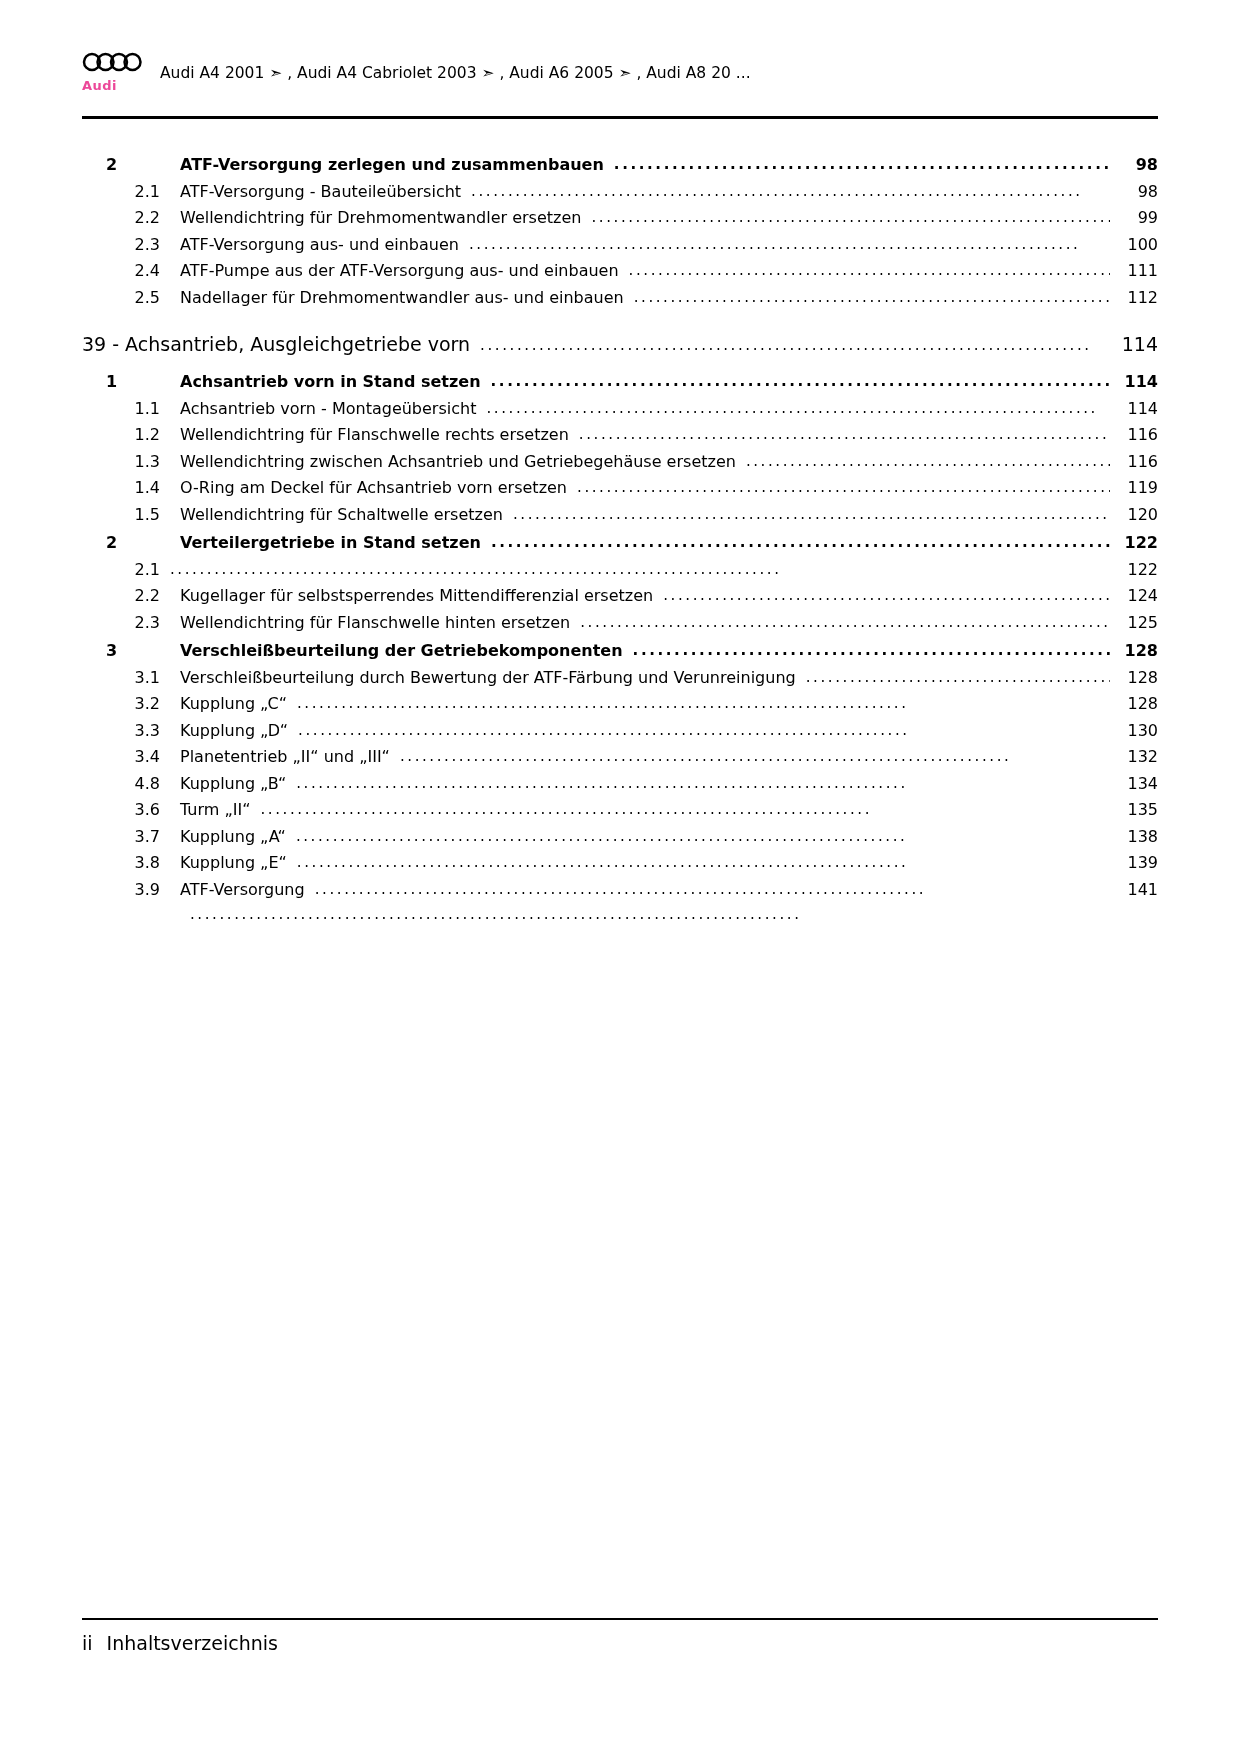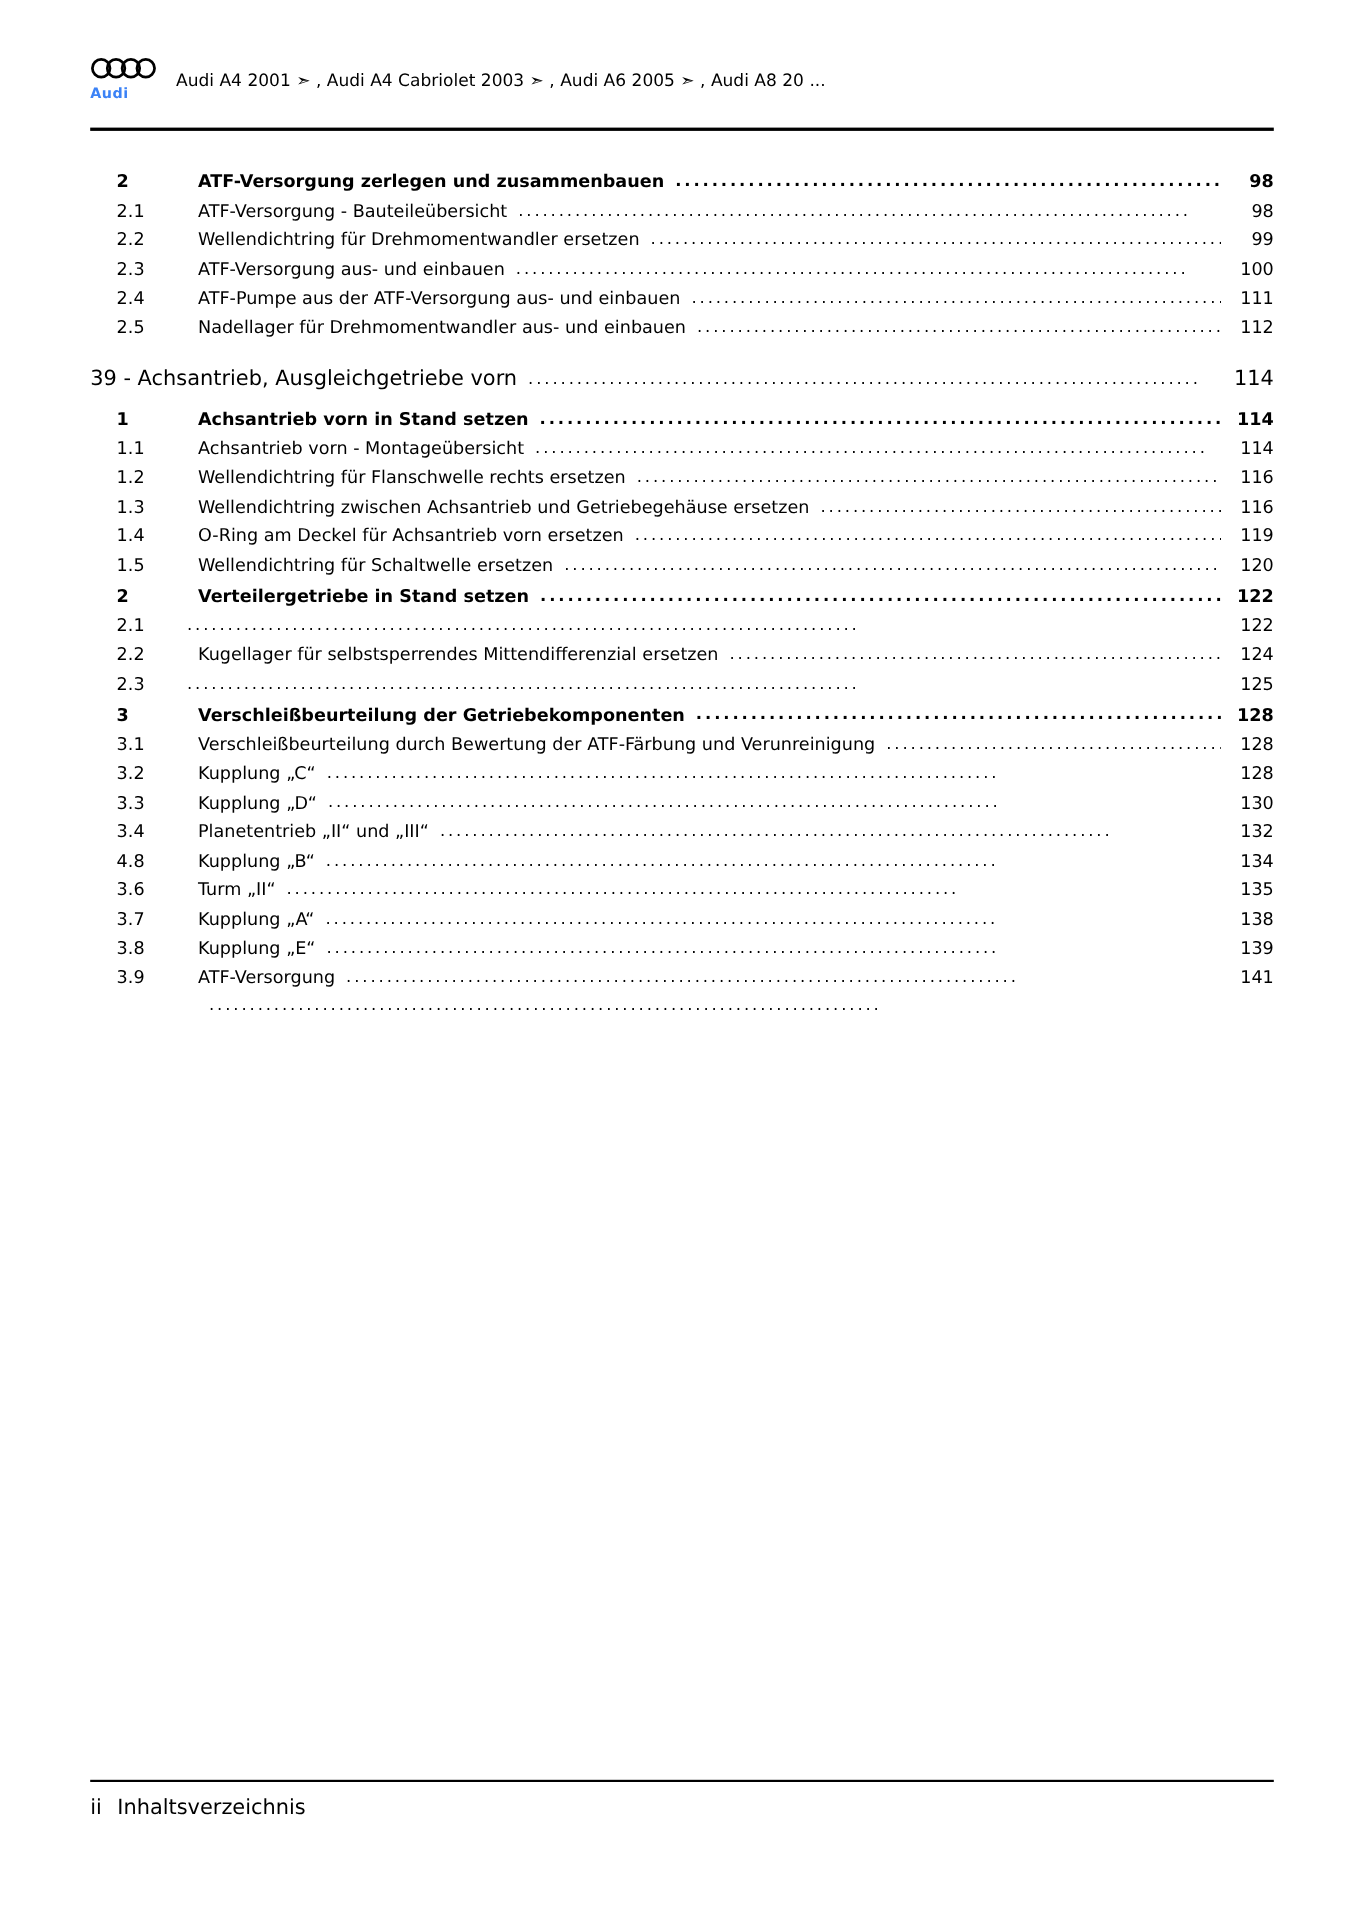--- a/index.html
+++ b/index.html
@@ -39,21 +39,21 @@
   }
   .rings {
     display: block;
   }
   .audi-word {
     font-family: "DejaVu Sans", sans-serif;
     font-weight: bold;
     font-size: 13px;
     letter-spacing: 0.5px;
     margin-top: 6px;
-    color: #3b82f6;
+    color: #ec4899;
   }
   .header-texts {
     flex: 1 1 auto;
     padding-left: 10px;
   }
   .header-line1 {
     font-size: 15.5px;
     line-height: 20px;
     color: #000;
     white-space: nowrap;
@@ -135,20 +135,21 @@
     width: 78px;
     padding-left: 24px;
     box-sizing: border-box;
   }
   .row.sec1 .title { padding-left: 20px; }
 
   .row.sec2 .num {
     width: 78px;
     padding-left: 24px;
     box-sizing: border-box;
+    text-align: right;
   }
   .row.sec2 .title { padding-left: 20px; }
 
   
   .footer-rule {
     position: absolute;
     left: 82px;
     top: 1618px;
     width: 1076px;
     height: 2px;
@@ -292,20 +293,21 @@
       <span class="pageno">122</span>
     </div>
     <div class="row sec2">
       <span class="num">2.2</span>
       <span class="title">Kugellager für selbstsperrendes Mittendifferenzial ersetzen</span>
       <span class="dots">...................................................................................</span>
       <span class="pageno">124</span>
     </div>
     <div class="row sec2">
       <span class="num">2.3</span>
+      <span class="title">Wellendichtring für Flanschwelle hinten ersetzen</span>
       <span class="dots">...................................................................................</span>
       <span class="pageno">125</span>
     </div>
 
     <div class="row sec1">
       <span class="num">3</span>
       <span class="title">Verschleißbeurteilung der Getriebekomponenten</span>
       <span class="dots">...................................................................................</span>
       <span class="pageno">128</span>
     </div>

